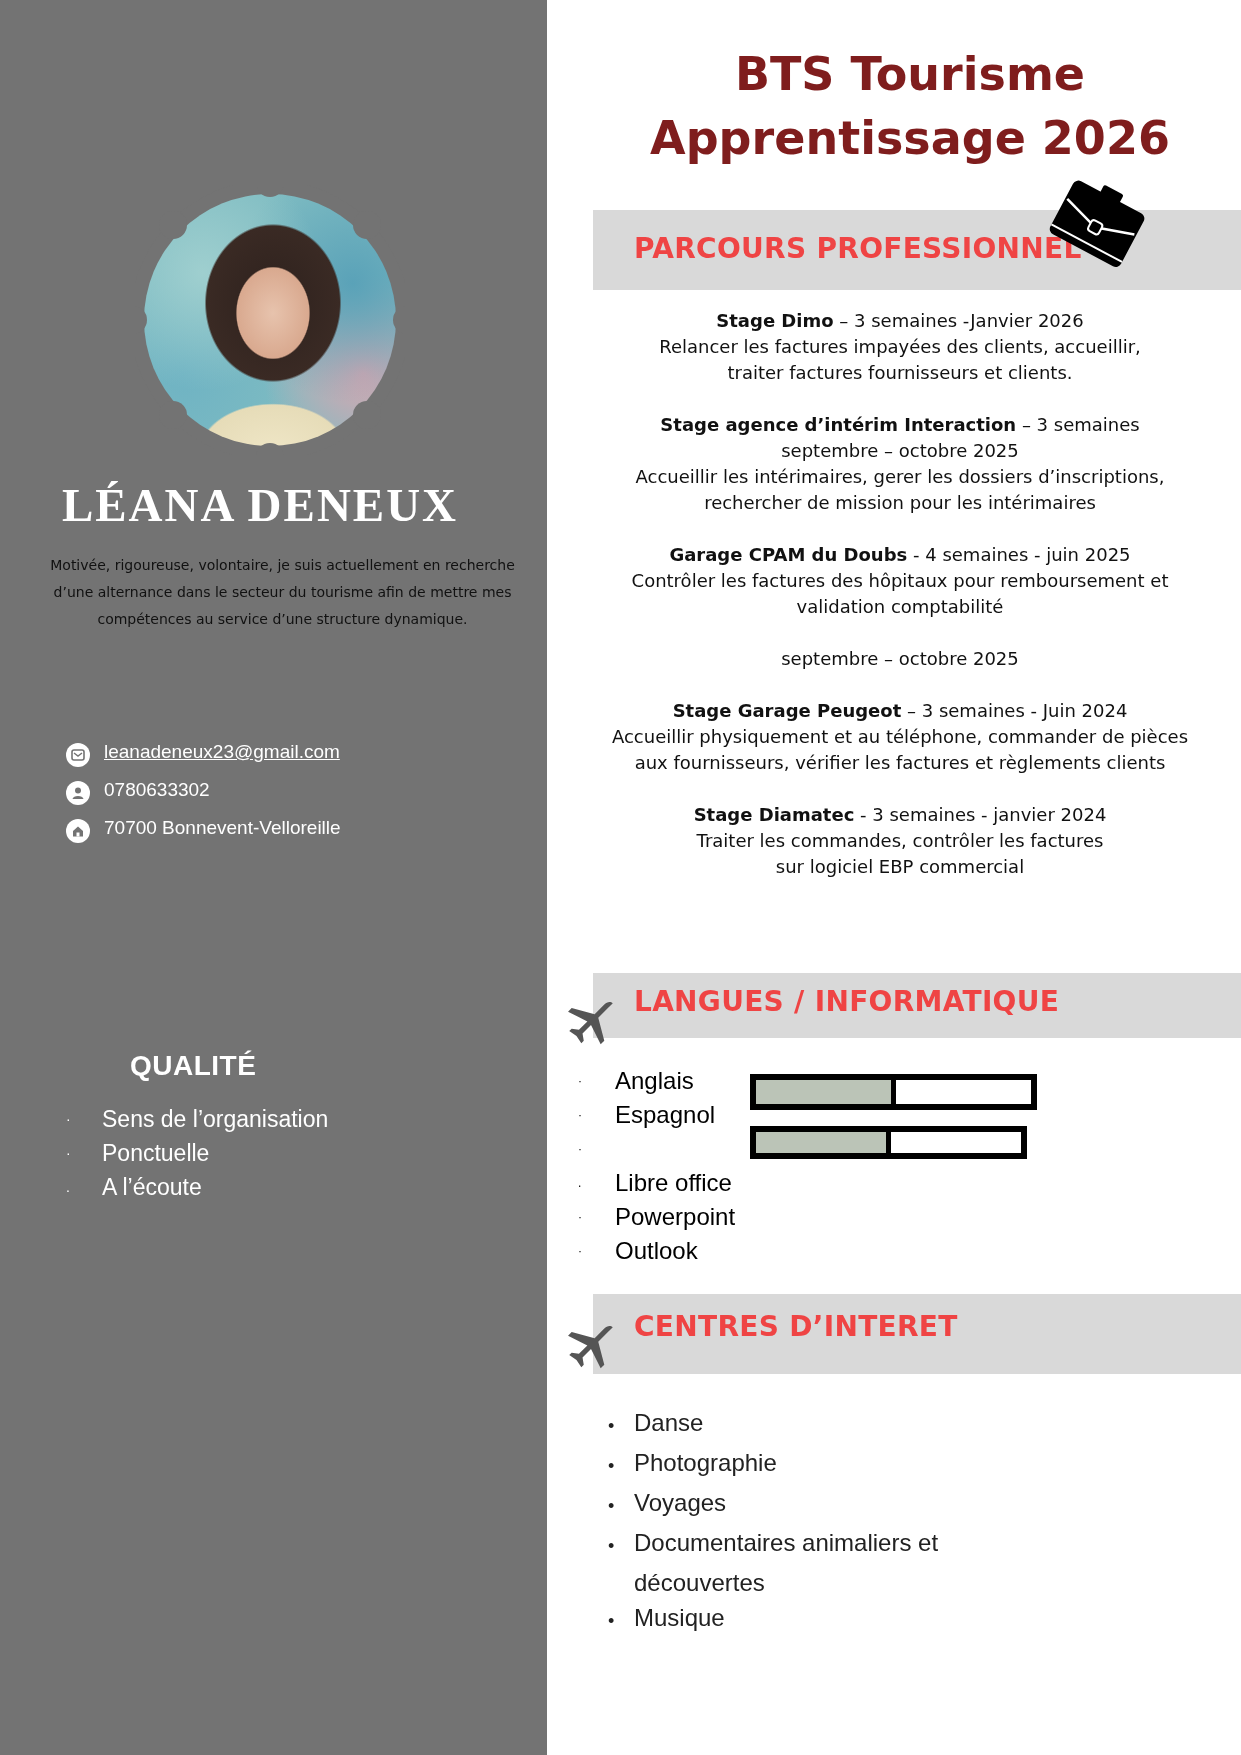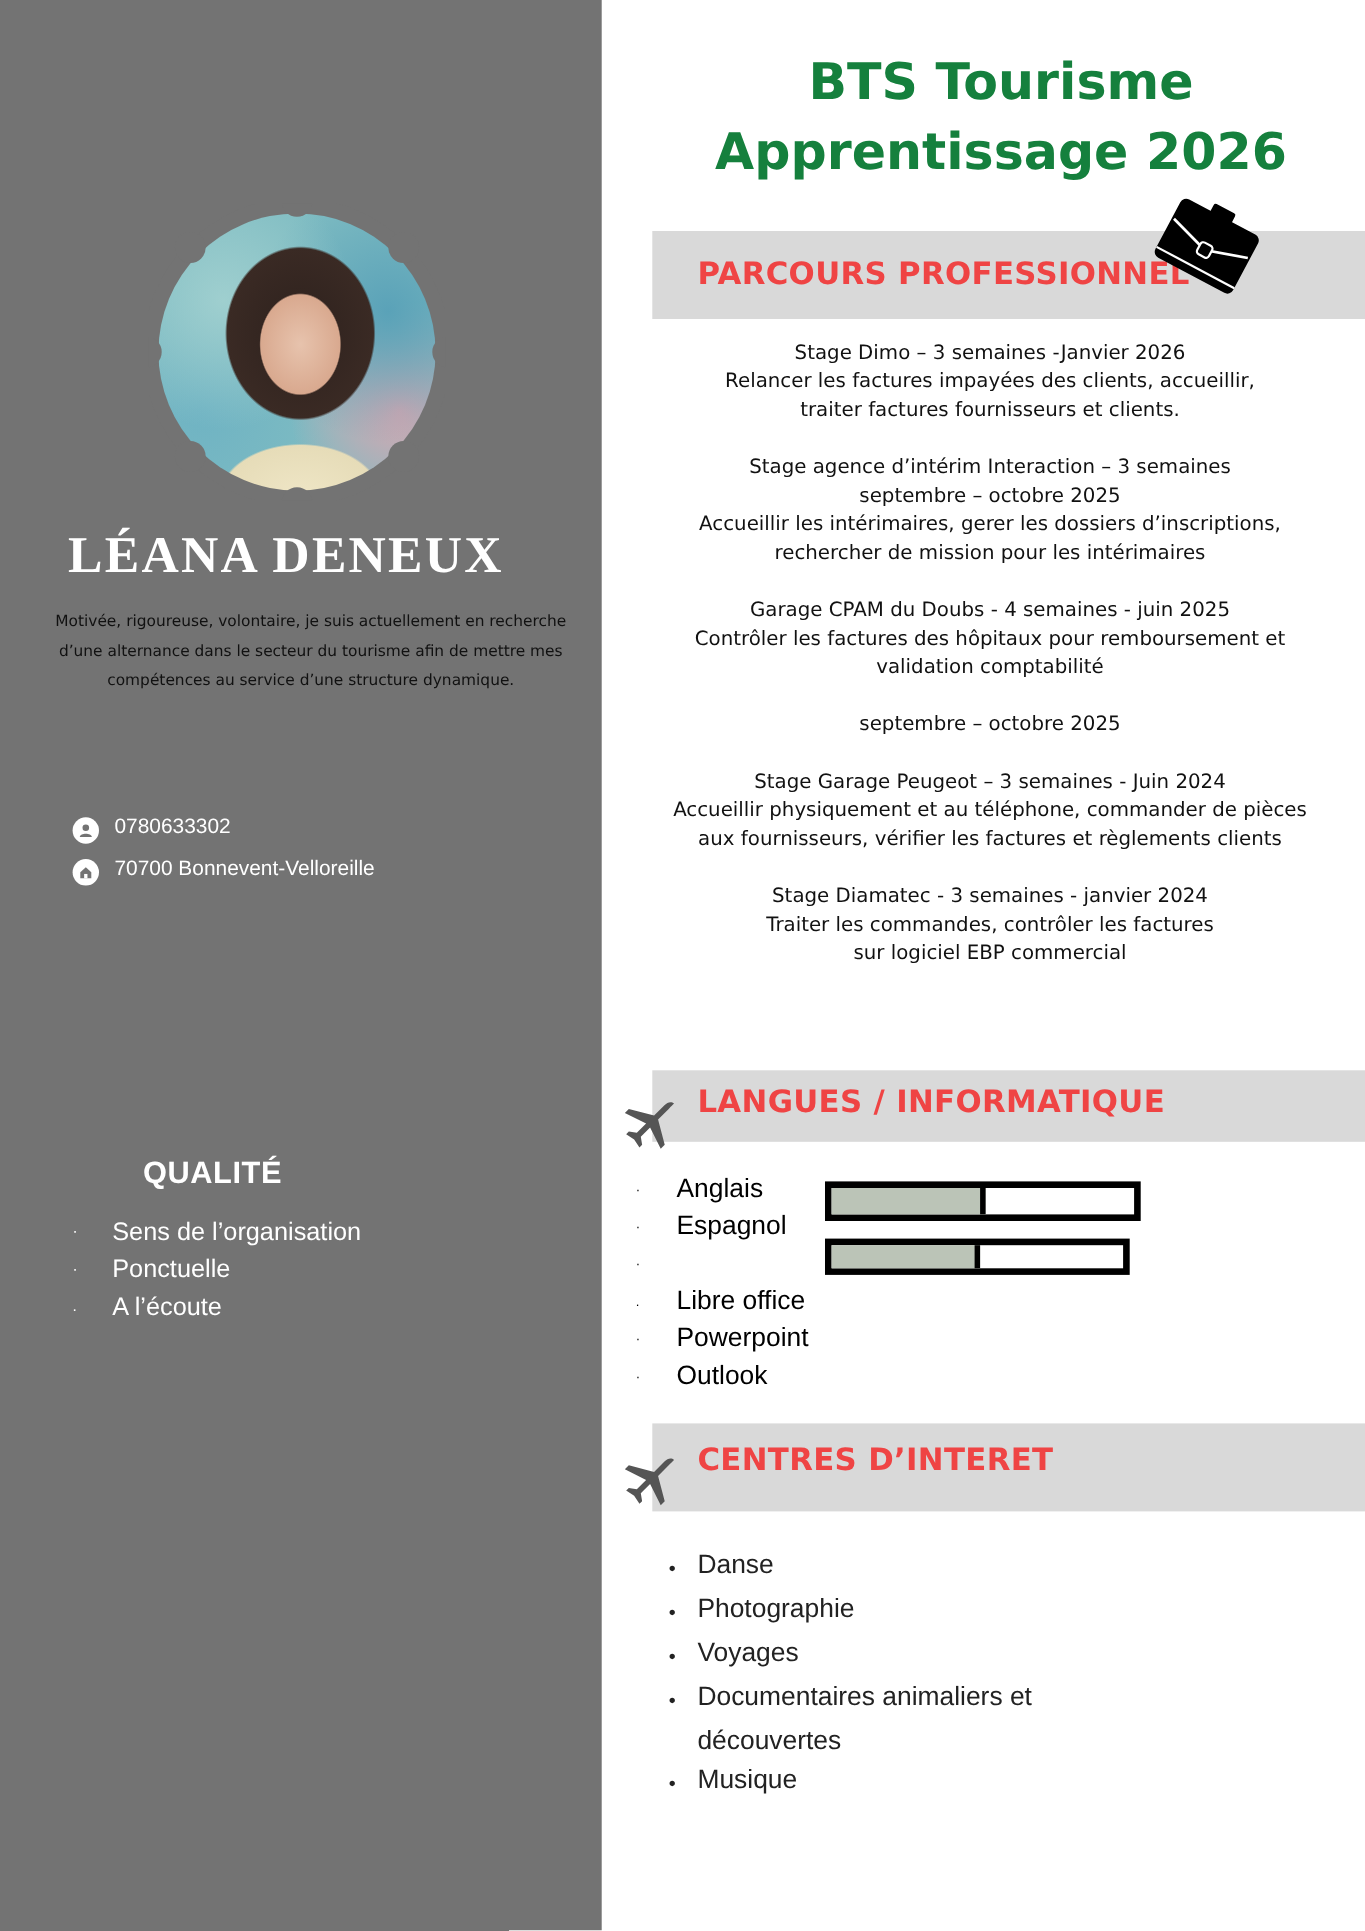--- a/index.html
+++ b/index.html
@@ -54,35 +54,35 @@
   .qual-list { position: absolute; left: 66px; top: 1102px; list-style: none; }
   .qual-list li {
     font-family: "Liberation Sans", sans-serif; font-size: 23px; color: #fff; height: 34px;
     display: flex; align-items: center;
   }
   .qual-list .dot { width: 36px; font-size: 14px; }
 
   
   .title {
     position: absolute; left: 590px; top: 42px; width: 640px; text-align: center;
-    font-family: "DejaVu Sans", sans-serif; font-weight: bold; font-size: 46px; line-height: 64px; color: #15803d;
+    font-family: "DejaVu Sans", sans-serif; font-weight: bold; font-size: 46px; line-height: 64px; color: #7f1d1d;
   }
   .section-bar {
     position: absolute; left: 593px; width: 648px; background: #d9d9d9;
   }
   .section-title {
     position: absolute; font-family: "DejaVu Sans", sans-serif; font-weight: bold;
     font-size: 28px; color: #ef4444; letter-spacing: 0.3px;
   }
   .briefcase { position: absolute; left: 1048px; top: 172px; width: 100px; height: 100px; }
   .plane { position: absolute; width: 58px; height: 58px; }
 
   .exp { position: absolute; left: 600px; top: 308px; width: 600px; text-align: center; }
   .exp-item { margin-bottom: 26px; font-family: "DejaVu Sans", sans-serif; font-size: 18px; line-height: 26px; color: #111; }
-  .exp-item b { font-weight: normal; }
+  .exp-item b { font-weight: bold; }
 
   .lang-list { position: absolute; left: 578px; top: 1064px; list-style: none; }
   .lang-list li {
     font-family: "Liberation Sans", sans-serif; font-size: 24px; color: #000; height: 34px;
     display: flex; align-items: center;
   }
   .lang-list .dot { width: 37px; font-size: 12px; }
   .bar {
     position: absolute; display: flex; border: 6px solid #000; background: #fff;
   }
@@ -123,20 +123,29 @@
       </g>
     </svg>
   </div>
 
   <h1 class="name">LÉANA DENEUX</h1>
   <p class="summary">Motivée, rigoureuse, volontaire, je suis actuellement en recherche d’une alternance dans le secteur du tourisme afin de mettre mes compétences au service d’une structure dynamique.</p>
 
   <div class="contact">
     <div class="contact-row">
       <span class="contact-icon">
+        <svg width="14" height="12" viewBox="0 0 14 12">
+            <rect x="1" y="1" width="12" height="10" rx="2" fill="none" stroke="#737373" stroke-width="1.6"></rect>
+            <path d="M3 4 L7 7 L11 4" fill="none" stroke="#737373" stroke-width="1.4"></path>
+          </svg>
+      </span>
+      <a class="contact-text link">leanadeneux23@gmail.com</a>
+    </div>
+    <div class="contact-row">
+      <span class="contact-icon">
         <svg width="14" height="14" viewBox="0 0 14 14">
             <circle cx="7" cy="4.5" r="3" fill="#737373"></circle>
             <path d="M1.5 13 C2 9 12 9 12.5 13 Z" fill="#737373"></path>
           </svg>
       </span>
       <span class="contact-text">0780633302</span>
     </div>
     <div class="contact-row">
       <span class="contact-icon">
         <svg width="14" height="14" viewBox="0 0 14 14">

